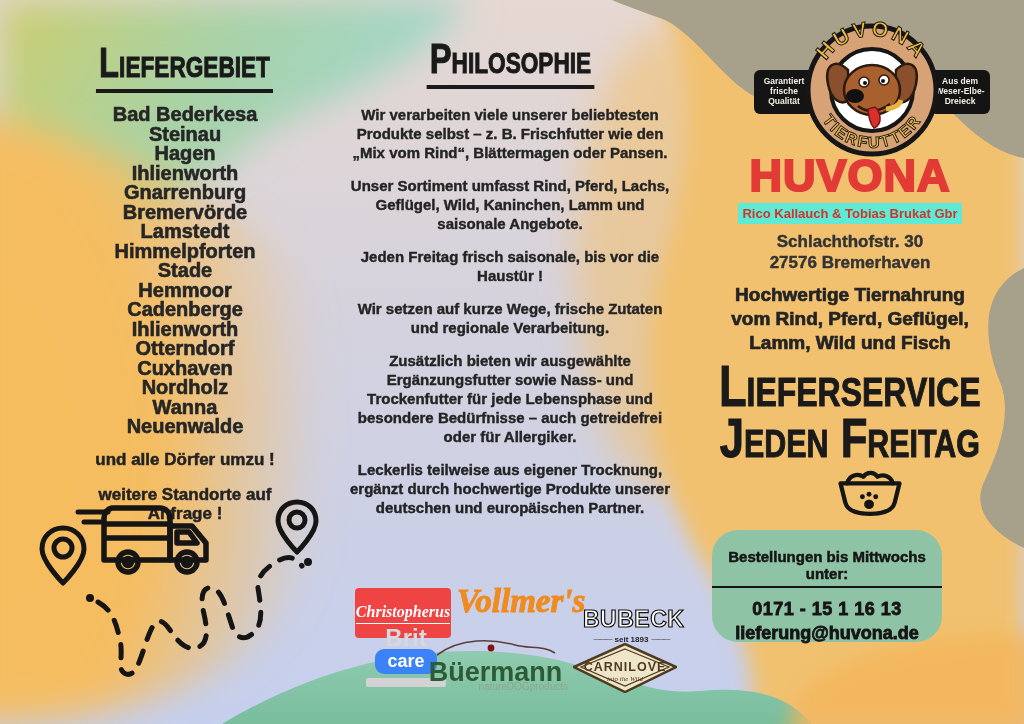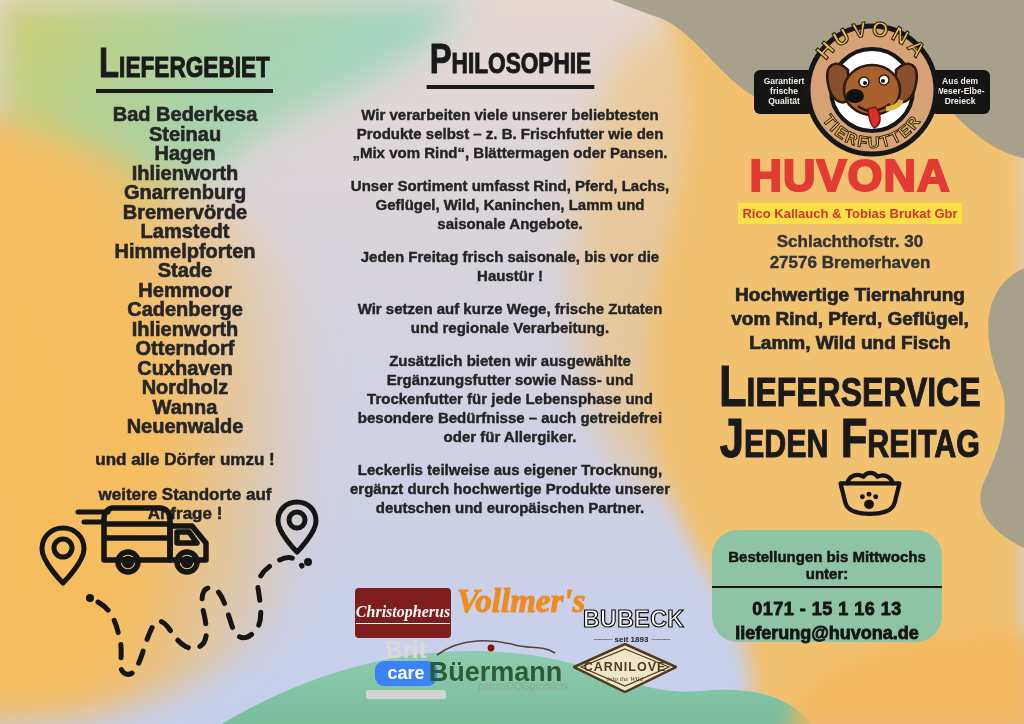--- a/index.html
+++ b/index.html
@@ -25,50 +25,50 @@
   .route-art{position:absolute;left:20px;top:490px;}
 
   
   .col-mid{position:absolute;left:345px;top:38px;width:330px;text-align:center;}
   .col-mid .hdr{font-size:42px;margin-bottom:16px;}
   .para{font-size:15px;font-weight:700;line-height:19px;margin:0 0 14px;
         color:#242424;-webkit-text-stroke:.4px #242424;}
 
   
   .partners{position:absolute;left:345px;top:580px;width:335px;height:130px;}
-  .p-christo{position:absolute;left:10px;top:8px;width:96px;height:50px;background:#7f1d1d;
+  .p-christo{position:absolute;left:10px;top:8px;width:96px;height:50px;background:#ef4444;
       border-radius:4px;display:flex;align-items:center;justify-content:center;}
   .p-christo span{color:#fff;font-family:"Liberation Serif",serif;font-style:italic;
       font-weight:700;font-size:16px;border-bottom:1.5px solid #fff;padding-bottom:2px;}
   .p-vollmers{position:absolute;left:112px;top:3px;width:125px;
       font-family:"Liberation Serif",serif;font-style:italic;font-weight:700;
       font-size:33px;color:#ef8b1f;-webkit-text-stroke:1px #ef8b1f;text-align:center;}
   .p-bubeck{position:absolute;left:238px;top:12px;width:97px;text-align:center;}
   .p-bubeck .big{font-size:23px;font-weight:800;color:#ffffff;-webkit-text-stroke:1.2px #111;
       letter-spacing:.5px;margin-top:14px;}
   .p-bubeck .sub{font-size:8px;color:#222;font-weight:700;margin-top:2px;}
   .p-bubeck .sub:before,.p-bubeck .sub:after{content:"———";letter-spacing:-1px;color:#444;
       font-weight:400;margin:0 3px;font-size:7px;vertical-align:1px;}
-  .p-brit{position:absolute;left:15px;top:60px;width:92px;text-align:center;}
+  .p-brit{position:absolute;left:15px;top:48px;width:92px;text-align:center;}
   .p-brit .top{font-size:24px;font-weight:800;color:#d9d9dc;line-height:20px;}
   .p-brit .badge{display:inline-block;background:#3b82f6;color:#fff;font-weight:800;
       font-size:18px;padding:2px 12px;border-radius:9px;margin-top:1px;}
   .p-brit .bar{height:9px;background:#d3d3d6;border-radius:2px;margin:4px 6px 0;}
   .p-buermann{position:absolute;left:78px;top:55px;width:145px;text-align:center;}
   .p-buermann .nm{font-size:27px;font-weight:700;color:#2e5b33;line-height:22px;}
   .p-buermann .sub{font-size:10px;color:#8fa58b;text-align:right;margin-top:-2px;}
   .p-carni{position:absolute;left:228px;top:63px;}
 
   
   .logo-svg{position:absolute;left:752px;top:12px;}
   .brandword{position:absolute;left:690px;top:150px;width:320px;text-align:center;
       font-size:45px;font-weight:800;color:#e23b36;-webkit-text-stroke:2.2px #e23b36;
       letter-spacing:1px;}
   .owners{position:absolute;left:690px;top:203px;width:320px;text-align:center;}
-  .owners span{display:inline-block;background:#fde047;color:#ce352c;font-size:13px;
+  .owners span{display:inline-block;background:#5eead4;color:#ce352c;font-size:13px;
       font-weight:800;padding:3px 4px;}
   .address{position:absolute;left:690px;top:231px;width:320px;text-align:center;
       font-size:17px;font-weight:700;color:#333;line-height:1.25;
       -webkit-text-stroke:.4px #333;}
   .tagline{position:absolute;left:690px;top:283px;width:320px;text-align:center;
       font-size:19px;font-weight:800;line-height:1.25;color:#242424;
       -webkit-text-stroke:.7px #242424;}
   .svc1{position:absolute;left:680px;top:357px;width:340px;}
   .svc1 .hdr{font-size:58px;} .svc1 .sq,.svc2 .sq{border-bottom:none;padding:0;}
   .svc2{position:absolute;left:680px;top:410px;width:340px;}

